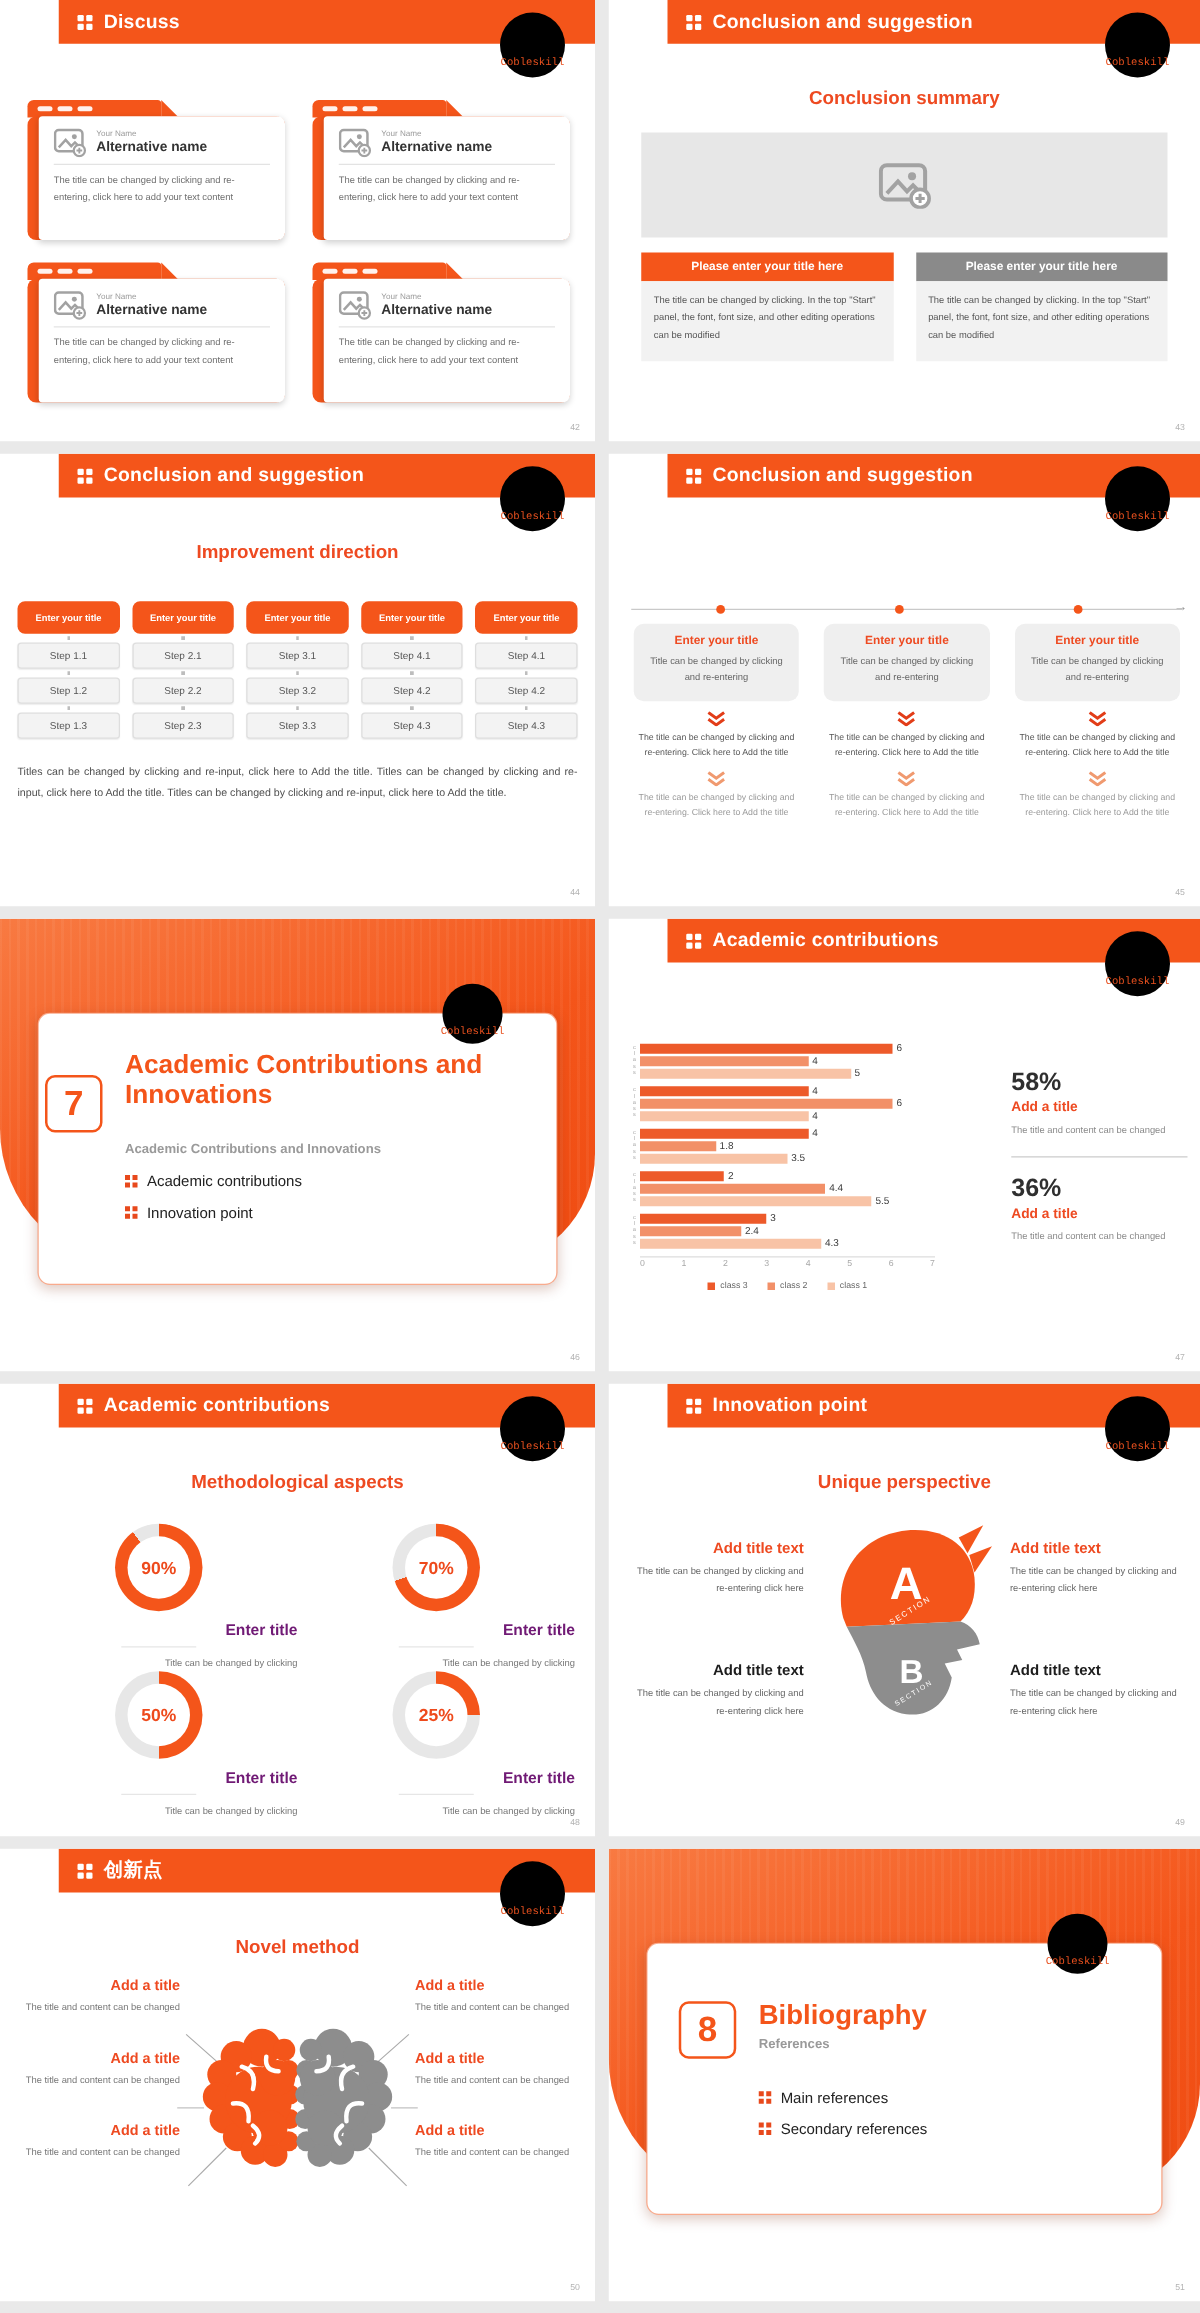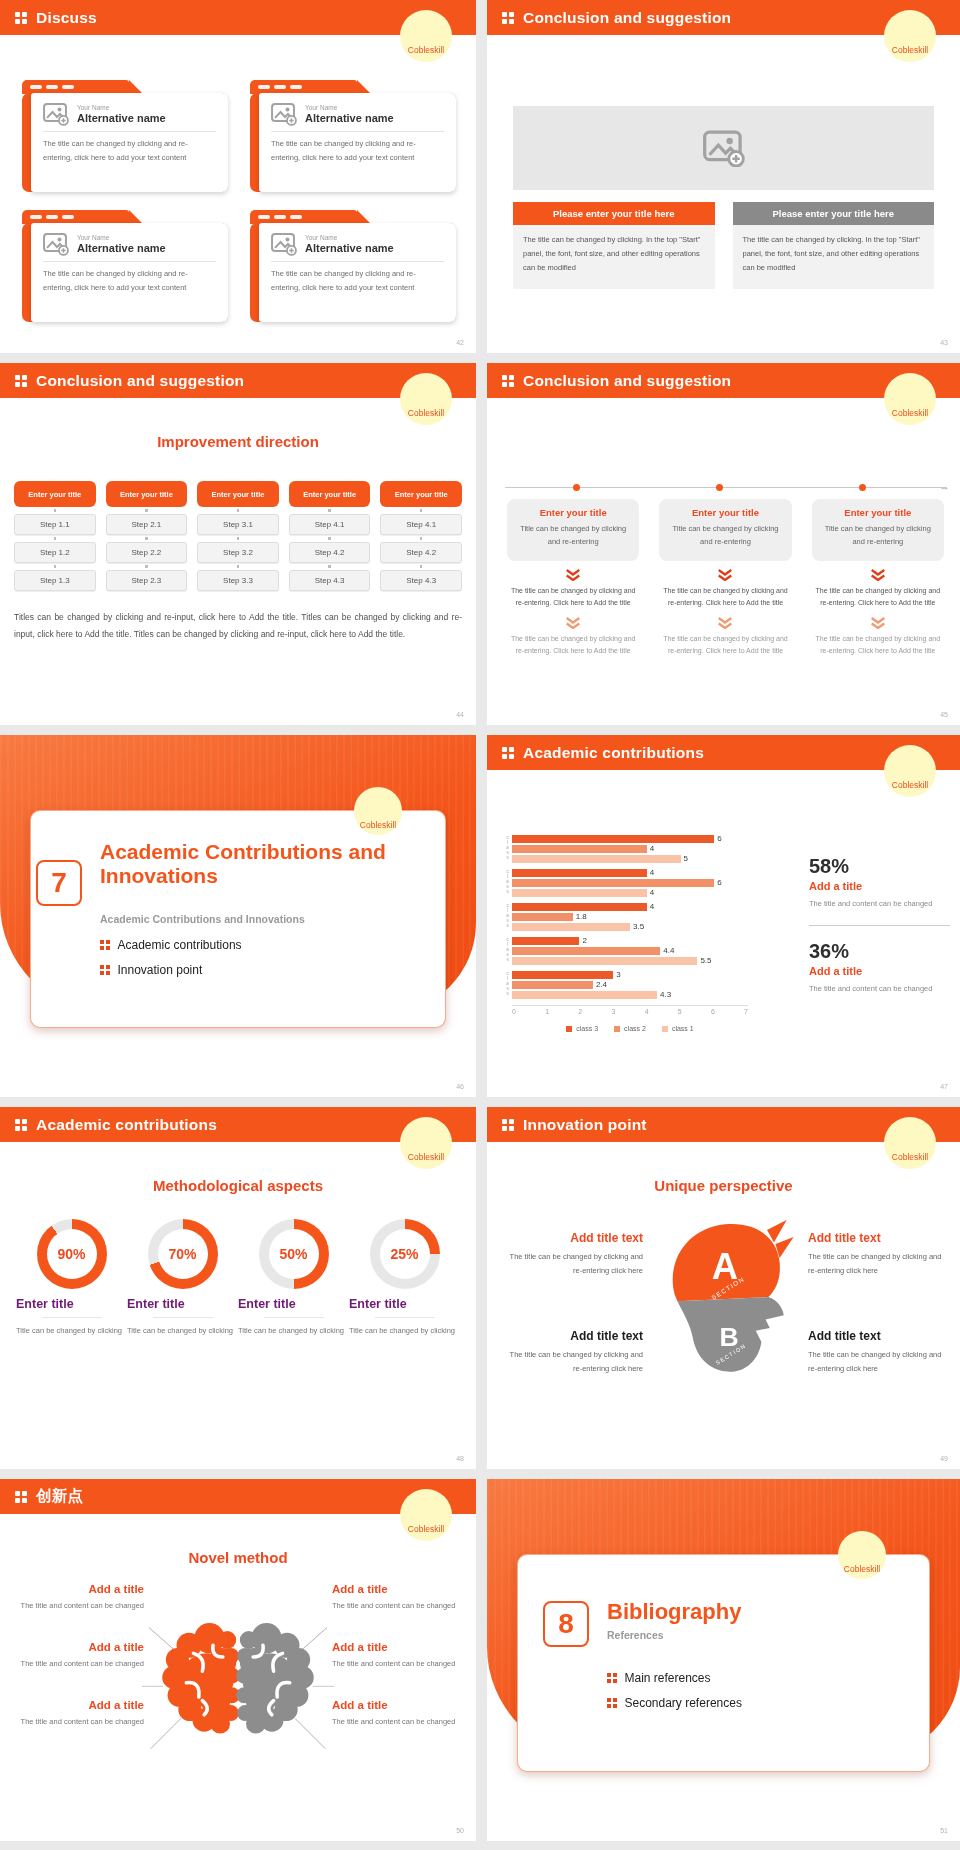--- a/index.html
+++ b/index.html
@@ -6,28 +6,28 @@
   html,body { background:#e9e9e9; }
   body { font-family:"Liberation Sans", sans-serif; }
   .board { position:relative; width:960px; height:1850px; background:#e9e9e9;
     display:grid; grid-template-columns:476px 11px 473px;
     grid-template-rows:353px 10px 362px 10px 362px 10px 362px 10px 362px 9px; }
   .slide { position:relative; background:#fff; overflow:hidden; }
   .c1{grid-column:1} .c3{grid-column:3}
   .r1{grid-row:1} .r2{grid-row:3} .r3{grid-row:5} .r4{grid-row:7} .r5{grid-row:9}
 
   
-  .bar { height:35px; background:#f4551a; display:flex; align-items:center; padding-left:15px; }
+  .bar { height:35px; background:#f4551a; display:flex; align-items:center; padding-left:15px;margin-left:47px; }
   .hicon { display:inline-grid; grid-template-columns:5px 5px; gap:2px; margin-right:9px; }
   .hicon i { width:5px; height:5px; background:#fff; border-radius:1px; }
   .bar h1 { color:#fff; font-size:15.5px; font-weight:bold; letter-spacing:.2px; }
 
-  .logo { position:absolute; top:10px; right:24px; width:52px; height:52px; background:#fef9c3;
+  .logo { position:absolute; top:10px; right:24px; width:52px; height:52px; background:#000000;
     border-radius:50%; display:flex; align-items:flex-end; justify-content:center; z-index:4;
-    font-family:Liberation Sans, sans-serif; font-size:8.5px; color:#e8501e; padding-bottom:7px; }
+    font-family:Liberation Mono, monospace; font-size:8.5px; color:#e8501e; padding-bottom:7px; }
   .stitle { position:absolute; top:70px; left:0; right:0; text-align:center;
     color:#ee4a21; font-size:15px; font-weight:bold; }
   .pagenum { position:absolute; right:12px; bottom:7px; font-size:7px; color:#b3b3b3; }
 
   
   .folders { position:absolute; left:22px; right:20px; top:80px; display:grid;
     grid-template-columns:1fr 1fr; column-gap:22px; row-gap:18px; }
   .folder { position:relative; padding-top:13px; height:112px; }
   .ftab { position:absolute; top:0; left:0; width:52%; height:14px; background:#f4551a;
     border-radius:5px 3px 0 0; display:flex; align-items:center; padding-left:8px; gap:4px; }
@@ -122,21 +122,21 @@
   .litem { display:flex; align-items:center; gap:4px; font-size:7px; color:#666; }
   .lsq { width:6px; height:6px; }
   .stats { position:absolute; left:322px; right:10px; top:120px; }
   .statval { font-size:20px; font-weight:bold; color:#2f2f2f; }
   .stattitle { font-size:11px; font-weight:bold; color:#ee4a21; margin-top:2px; }
   .statbody { font-size:7.5px; color:#8a8a8a; line-height:14px; margin-top:5px; }
   .statdiv { border-top:1px solid #ccc; margin:14px 0; }
 
   
   .donuts { position:absolute; left:16px; right:16px; top:112px; display:grid;
-    grid-template-columns:repeat(4,1fr); text-align:left; }
+    grid-template-columns:repeat(2,1fr); text-align:right; }
   .ring { width:70px; height:70px; border-radius:50%; margin:0 auto; position:relative; }
   .hole { position:absolute; inset:10px; background:#fff; border-radius:50%;
     display:flex; align-items:center; justify-content:center; font-size:14px; font-weight:bold; color:#ee4a1c; }
   .dtitle { margin-top:8px; font-size:12.5px; font-weight:bold; color:#701a75; }
   .ddiv { width:60px; height:1px; background:#e6e6e6; margin:6px auto; }
   .dbody { font-size:7.5px; color:#777; line-height:13px; }
 
   
   .headsvg { position:absolute; left:168px; top:106px; width:140px; height:178px; }
   .ub { position:absolute; width:140px; }
@@ -284,20 +284,21 @@
           <i></i>
           <i></i>
           <i></i>
           <i></i>
         </span>
       <h1>Conclusion and suggestion</h1>
     </header>
     <div class="logo">
         <span>Cobleskill</span>
       </div>
+    <div class="stitle">Conclusion summary</div>
     <div class="ph" id="bigph">
         <svg width="42" height="38.64" viewBox="0 0 26 24">
           <rect x="1" y="2" width="22" height="17" rx="3" fill="none" stroke="#a2a2a2" stroke-width="2"></rect>
           <circle cx="16.5" cy="7.5" r="2" fill="#a2a2a2"></circle>
           <path d="M4 16 l5.5-6 4.5 5 3-3 4 4" fill="none" stroke="#a2a2a2" stroke-width="2"></path>
           <circle cx="20.5" cy="18.5" r="4.5" fill="#fff" stroke="#a2a2a2" stroke-width="1.8"></circle>
           <path d="M20.5 16.2v4.6 M18.2 18.5h4.6" stroke="#a2a2a2" stroke-width="1.5"></path>
         </svg>
       </div>
     <div class="cboxes">

